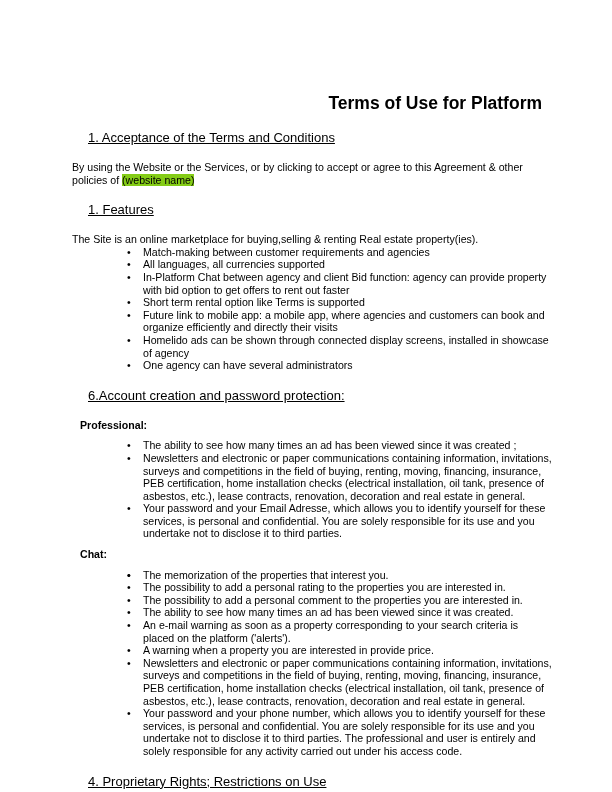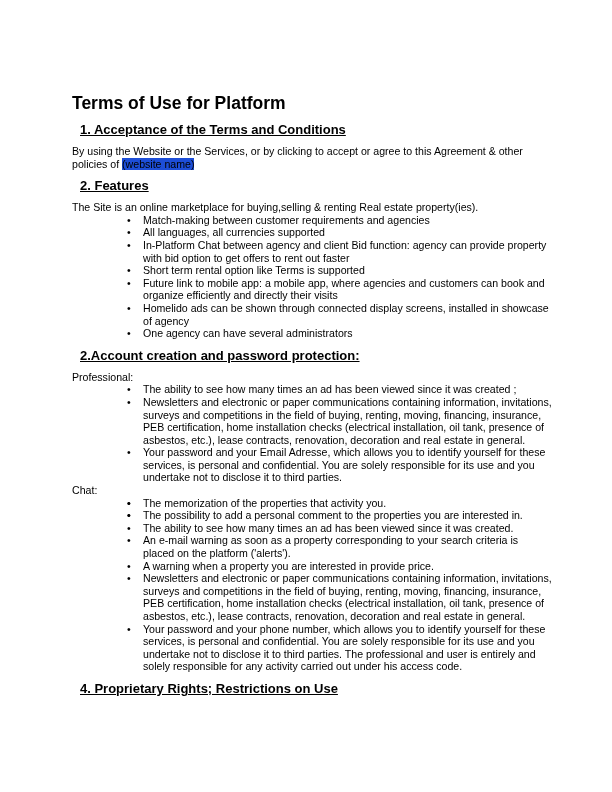--- a/index.html
+++ b/index.html
@@ -1,59 +1,59 @@
 <!DOCTYPE html>
 <html><head>
 <meta charset="utf-8">
 <style>
   html, body { margin: 0; padding: 0; background: #ffffff; }
   body { width: 612px; height: 792px; position: relative; overflow: hidden; font-family: "Liberation Sans", sans-serif; color: #000; }
   .page { position: absolute; left: 72px; top: 92px; width: 480px; }
-  .title { font-weight: bold; font-size: 17.5px; text-align: left; line-height: 22px; margin-left: 0px; width: 470px; }
-  .h { font-weight: bold; font-size: 13px; text-decoration: underline; line-height: 15px; margin: 8px; }
+  .title { font-weight: bold; font-size: 17.5px; text-align: right; line-height: 22px; margin-left: 0px; width: 470px; }
+  .h { font-weight: normal; font-size: 13px; text-decoration: underline; line-height: 15px; margin: 16px; }
   .p { font-size: 10.6px; line-height: 12.6px; margin: 0; }
-  .sub { font-weight: normal; font-size: 10.6px; line-height: 12.6px; margin: 0; }
+  .sub { font-weight: bold; font-size: 10.6px; line-height: 12.6px; margin: 8px; }
   ul { list-style: none; margin: 0; padding: 0; }
   li { position: relative; padding-left: 71px; font-size: 10.6px; line-height: 12.6px; }
   li .bullet { position: absolute; left: 55px; top: 0; }
-  .hl { background: #1d4ed8; }
+  .hl { background: #84cc16; }
 </style>
 </head>
 <body>
 
 <div class="page">
   <div class="title">Terms of Use for Platform</div>
 
   <div class="h">1. Acceptance of the Terms and Conditions</div>
   <p class="p"><span>By using the Website or the Services, or by clicking to accept or agree to this Agreement &amp; other policies of </span><span class="hl">(website name)</span></p>
 
-  <div class="h">2. Features</div>
+  <div class="h">1. Features</div>
   <p class="p">The Site is an online marketplace for buying,selling &amp; renting Real estate property(ies).</p>
   <ul>
     <li><span class="bullet">•</span><span>Match-making between customer requirements and agencies</span></li>
     <li><span class="bullet">•</span><span>All languages, all currencies supported</span></li>
     <li><span class="bullet">•</span><span>In-Platform Chat between agency and client Bid function: agency can provide property with bid option to get offers to rent out faster</span></li>
     <li><span class="bullet">•</span><span>Short term rental option like Terms is supported</span></li>
     <li><span class="bullet">•</span><span>Future link to mobile app: a mobile app, where agencies and customers can book and organize efficiently and directly their visits</span></li>
     <li><span class="bullet">•</span><span>Homelido ads can be shown through connected display screens, installed in showcase of agency</span></li>
     <li><span class="bullet">•</span><span>One agency can have several administrators</span></li>
   </ul>
 
-  <div class="h">2.Account creation and password protection:</div>
+  <div class="h">6.Account creation and password protection:</div>
   <p class="sub">Professional:</p>
   <ul>
     <li><span class="bullet">•</span><span>The ability to see how many times an ad has been viewed since it was created ;</span></li>
     <li><span class="bullet">•</span><span>Newsletters and electronic or paper communications containing information, invitations, surveys and competitions in the field of buying, renting, moving, financing, insurance, PEB certification, home installation checks (electrical installation, oil tank, presence of asbestos, etc.), lease contracts, renovation, decoration and real estate in general.</span></li>
     <li><span class="bullet">•</span><span>Your password and your Email Adresse, which allows you to identify yourself for these services, is personal and confidential. You are solely responsible for its use and you undertake not to disclose it to third parties.</span></li>
   </ul>
   <p class="sub">Chat:</p>
   <ul>
     <li><span class="bullet">•</span></li>
-    <li><span class="bullet">•</span><span>The memorization of the properties that activity you.</span></li>
-    <li><span class="bullet">•</span></li>
+    <li><span class="bullet">•</span><span>The memorization of the properties that interest you.</span></li>
+    <li><span class="bullet">•</span><span>The possibility to add a personal rating to the properties you are interested in.</span></li>
     <li><span class="bullet">•</span><span>The possibility to add a personal comment to the properties you are interested in.</span></li>
     <li><span class="bullet">•</span><span>The ability to see how many times an ad has been viewed since it was created.</span></li>
     <li><span class="bullet">•</span><span>An e-mail warning as soon as a property corresponding to your search criteria is placed on the platform ('alerts').</span></li>
     <li><span class="bullet">•</span><span>A warning when a property you are interested in provide price.</span></li>
     <li><span class="bullet">•</span><span>Newsletters and electronic or paper communications containing information, invitations, surveys and competitions in the field of buying, renting, moving, financing, insurance, PEB certification, home installation checks (electrical installation, oil tank, presence of asbestos, etc.), lease contracts, renovation, decoration and real estate in general.</span></li>
     <li><span class="bullet">•</span><span>Your password and your phone number, which allows you to identify yourself for these services, is personal and confidential. You are solely responsible for its use and you undertake not to disclose it to third parties. The professional and user is entirely and solely responsible for any activity carried out under his access code.</span></li>
   </ul>
 
   <div class="h">4. Proprietary Rights; Restrictions on Use</div>
 </div>

